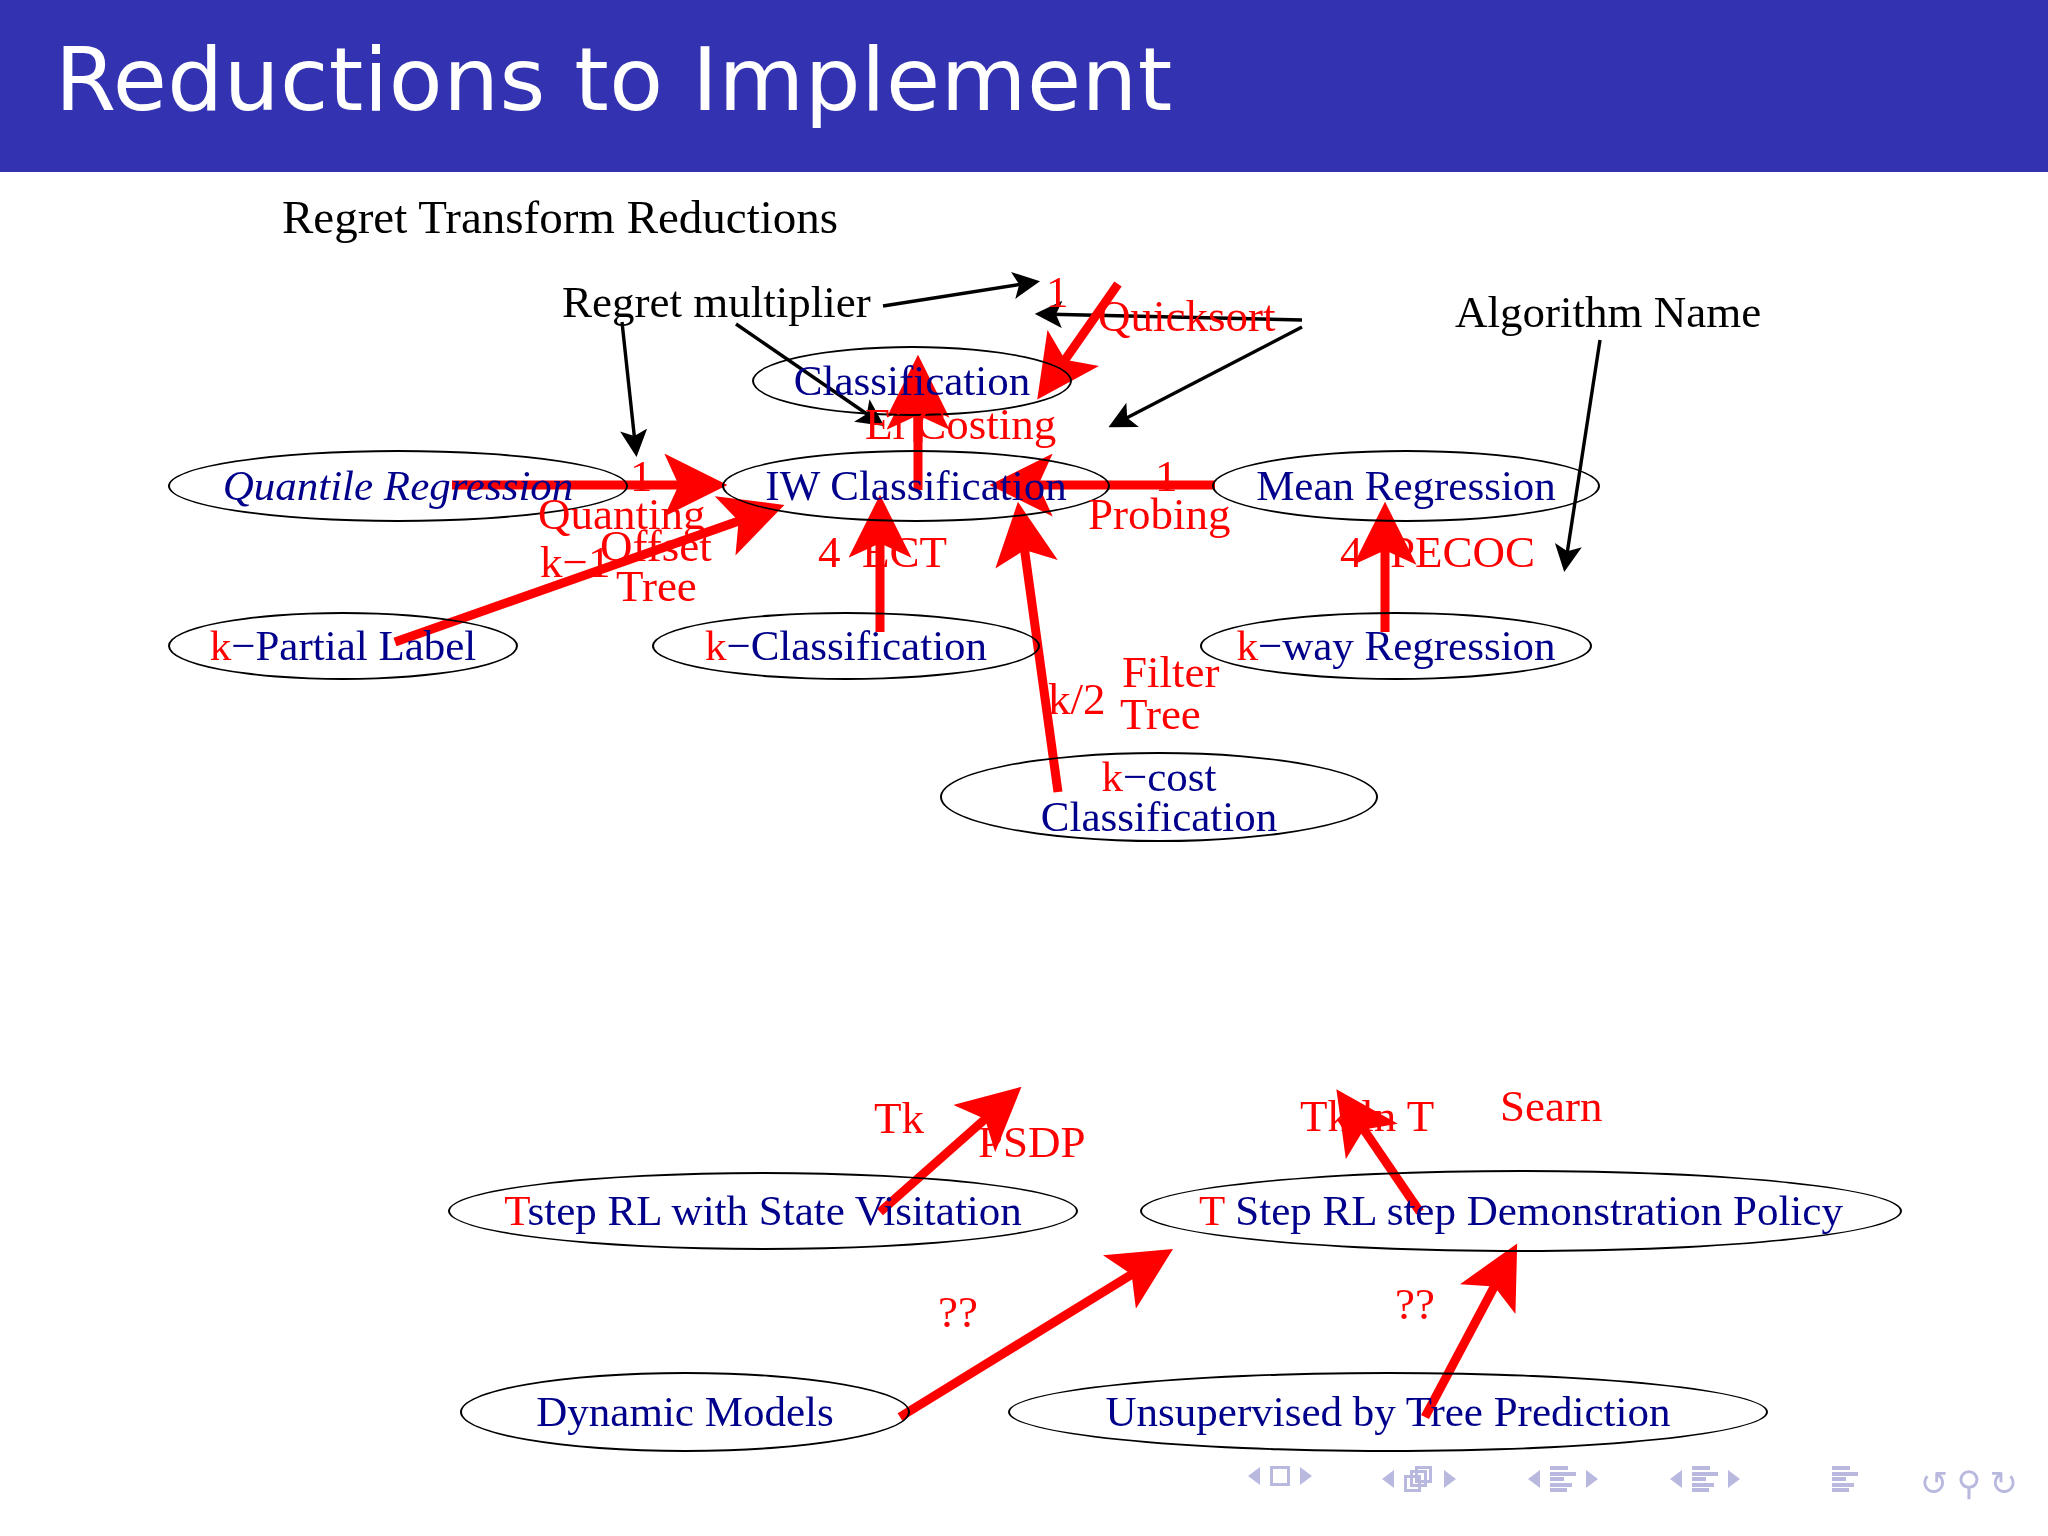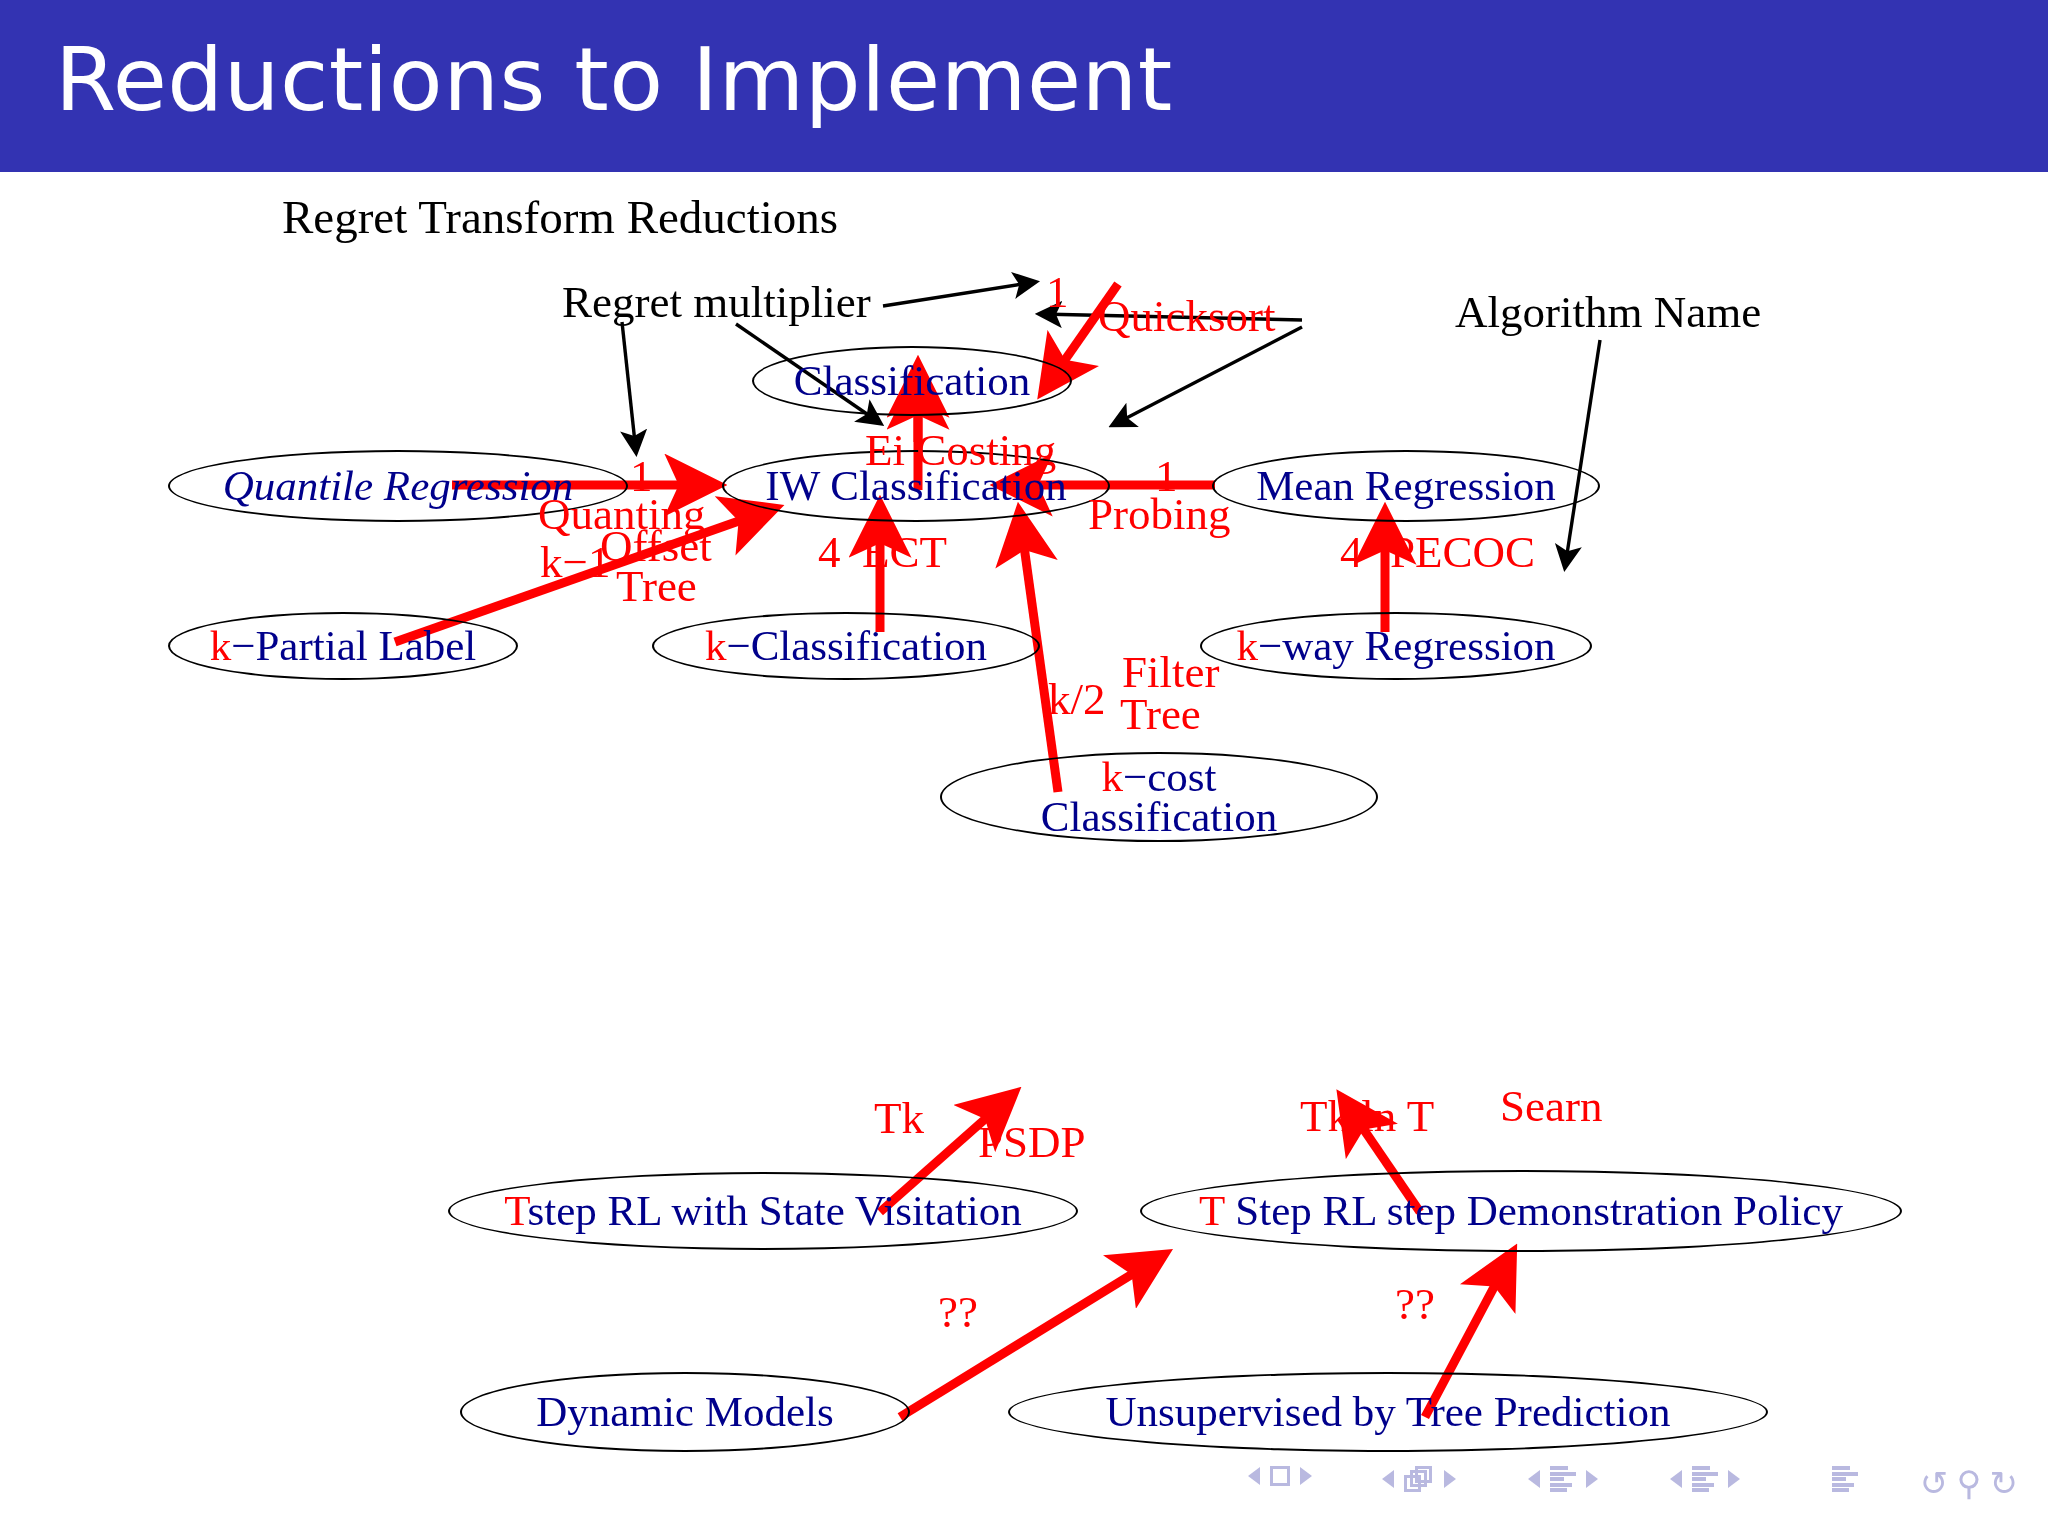--- a/index.html
+++ b/index.html
@@ -207,21 +207,21 @@
     <div class="node" style="left:1008px;top:1200px;width:760px;height:80px;font-size:43px;">
       <span>Unsupervised by Tree Prediction</span>
     </div>
 
     <div class="lbl black" style="left:562px;top:108px;font-size:45px;">Regret multiplier</div>
     <div class="lbl black" style="left:1455px;top:118px;font-size:45px;">Algorithm Name</div>
 
     <div class="lbl red" style="left:1046px;top:98px;font-size:45px;">1</div>
     <div class="lbl red" style="left:1098px;top:122px;font-size:45px;">Quicksort</div>
 
-    <div class="lbl red" style="left:865px;top:230px;font-size:45px;margin-top:26px;">Ei Costing</div>
+    <div class="lbl red" style="left:865px;top:230px;font-size:45px;">Ei Costing</div>
 
     <div class="lbl red" style="left:630px;top:282px;font-size:45px;">1</div>
     <div class="lbl red" style="left:538px;top:320px;font-size:45px;">Quanting</div>
 
     <div class="lbl red" style="left:540px;top:368px;font-size:45px;">k−1</div>
     <div class="lbl red" style="left:600px;top:352px;font-size:45px;">Offset</div>
     <div class="lbl red" style="left:616px;top:392px;font-size:45px;">Tree</div>
 
     <div class="lbl red" style="left:818px;top:358px;font-size:45px;">4</div>
     <div class="lbl red" style="left:862px;top:358px;font-size:45px;">ECT</div>

